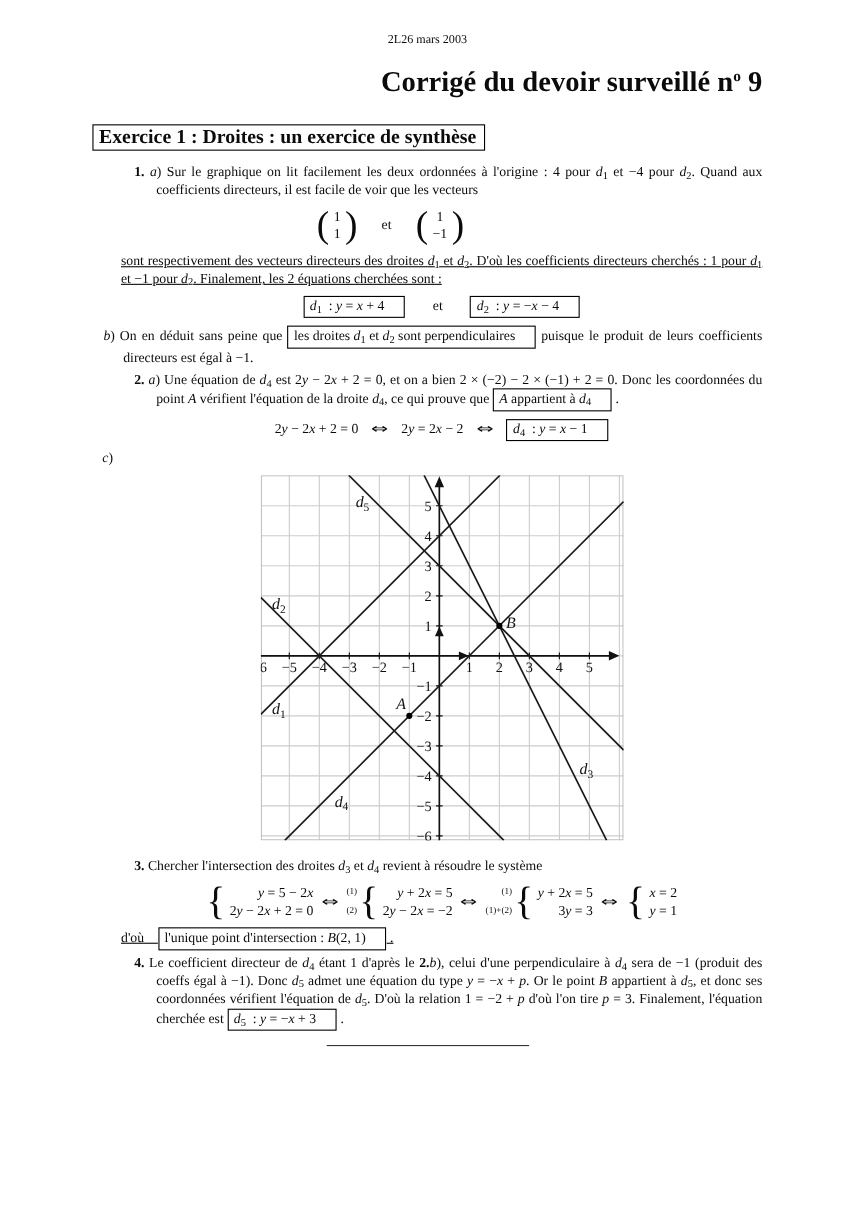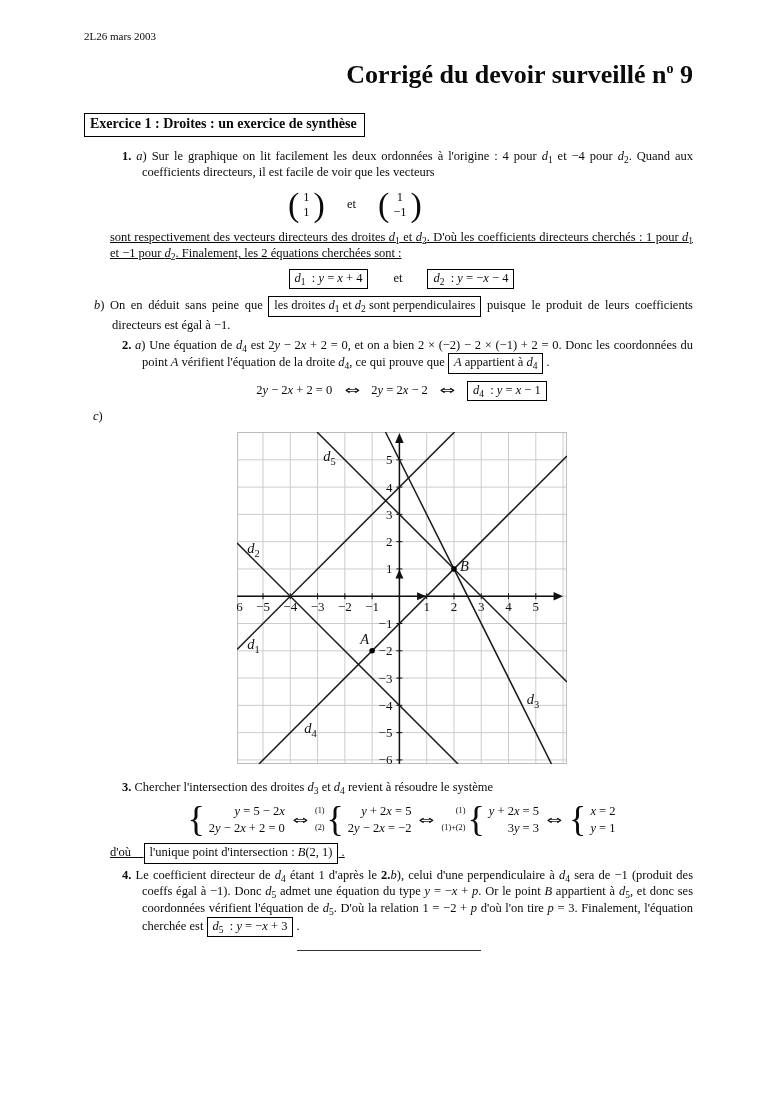--- a/index.html
+++ b/index.html
@@ -2,37 +2,37 @@
 <html><head>
 <meta charset="utf-8">
 <style>
   html,body{margin:0;padding:0;overflow:hidden;background:#ffffff;}
   body{
     width:775px;height:1095px;box-sizing:border-box;
     padding:30px 82px 0 84px;position:relative;color:#0b0b0b;
     font-family:"Liberation Serif","DejaVu Serif",serif;
     font-size:12.5px;line-height:16.6px;
   }
-  .hdr{display:flex;justify-content:flex-start;font-size:11px;line-height:13px;}
+  .hdr{display:flex;justify-content:center;font-size:11px;line-height:13px;}
   h1{font-size:26px;line-height:30px;text-align:right;margin:17px 0 0 0;font-weight:bold;}
   h1 sup{font-size:14px;}
   .exbox{display:inline-block;border:1px solid #000;padding:2px 7px 3px 5px;
-         font-weight:bold;font-size:14px;margin-top:23px;}
+         font-weight:bold;font-size:18px;margin-top:23px;}
   .content{margin-top:11px;}
   .item{margin-top:3px;}
   .para{margin:0;text-align:justify;}
   .hangNum{padding-left:26px;text-indent:-20px;margin-left:32px;}
   .hangLet{padding-left:28px;text-indent:-18px;}
   .pl26{padding-left:26px;text-indent:0;text-decoration:underline;}
   .display{text-align:center;margin:7px 0 7px 26px;}
   .display.vecrow{text-align:left;margin-left:204px;}
   i{font-style:italic;}
   sub{font-size:9.5px;line-height:0;vertical-align:-2.5px;}
   sup{line-height:0;}
-  .box{display:inline-block;border:1px solid #000;padding:1px 5px 3px 5px;
+  .box{display:inline-block;border:1px solid #000;padding:1px 18px 3px 5px;
        text-indent:0;line-height:14.5px;}
   .iff{display:inline-block;transform:scaleX(1.55);margin:0 2px;
        font-family:"DejaVu Sans",sans-serif;font-size:12px;}
   .vec{display:inline-flex;align-items:center;vertical-align:middle;}
   .vec .paren{font-size:34px;font-weight:300;line-height:34px;}
   .vec .col{display:inline-flex;flex-direction:column;align-items:center;
             line-height:14.5px;padding:0 4px;}
   .vecsep{display:inline-block;margin:0 22px;vertical-align:middle;}
   .sysrow{display:flex;justify-content:center;align-items:center;margin:8px 0 7px 26px;}
   .sysgrp{display:inline-flex;align-items:center;}

